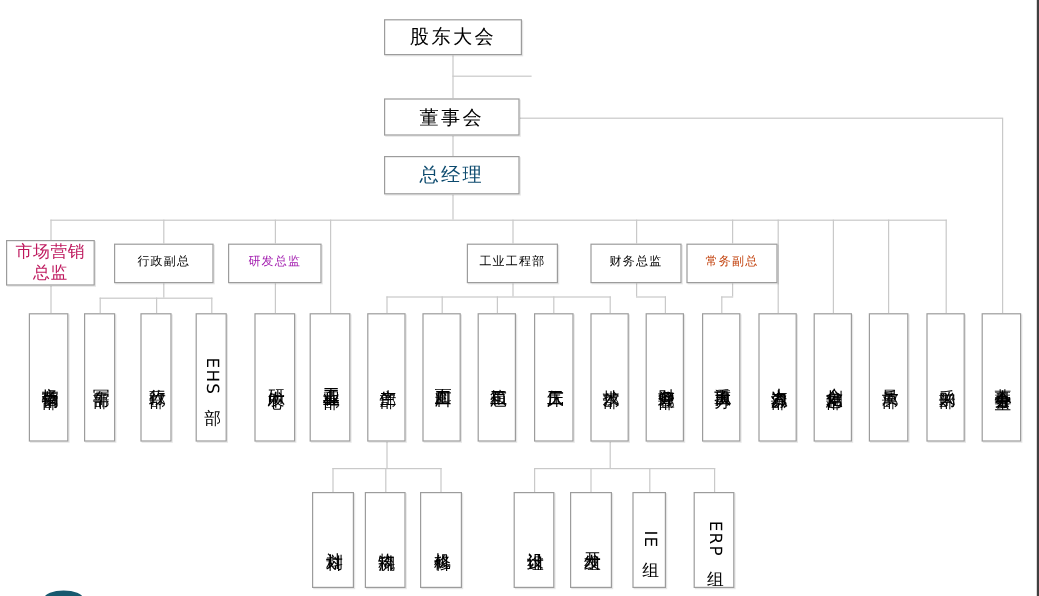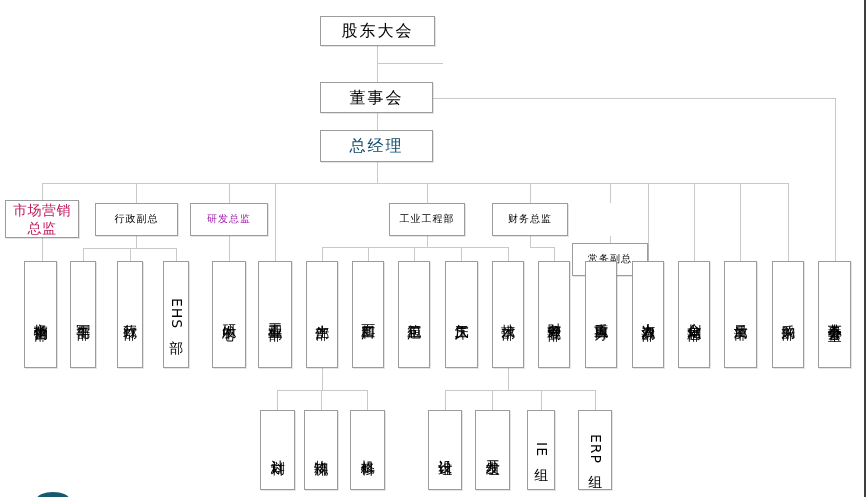--- a/index.html
+++ b/index.html
@@ -87,21 +87,21 @@
     <div class="line" style="left: 541px; top: 390px; width: 1px; height: 20px;"></div>
     <div class="line" style="left: 595px; top: 390px; width: 1px; height: 20px;"></div>
     <div class="node top" style="left: 320px; top: 16px; width: 115px; height: 30px; color: rgb(0, 0, 0);">股东大会</div>
     <div class="node top" style="left: 320px; top: 82px; width: 113px; height: 31px; color: rgb(0, 0, 0);">董事会</div>
     <div class="node top" style="left: 320px; top: 130px; width: 113px; height: 32px; color: #0c4a6e;">总经理</div>
     <div class="node mid2" style="left: 5px; top: 200px; width: 74px; height: 38px; color: #be185d;">市场营销总监</div>
     <div class="node mid" style="left: 95px; top: 203px; width: 83px; height: 33px; color: rgb(0, 0, 0);">行政副总</div>
     <div class="node mid" style="left: 190px; top: 203px; width: 78px; height: 33px; color: #a21caf;">研发总监</div>
     <div class="node mid" style="left: 389px; top: 203px; width: 76px; height: 33px; color: rgb(0, 0, 0);">工业工程部</div>
     <div class="node mid" style="left: 492px; top: 203px; width: 76px; height: 33px; color: rgb(0, 0, 0);">财务总监</div>
-    <div class="node mid" style="left: 572px; top: 203px; width: 76px; height: 33px; color: #000000; margin-top: 40px;">常务副总</div>
+    <div class="node mid" style="left: 572px; top: 203px; width: 76px; height: 33px; color: #c2410c;">常务副总</div>
     <div class="node v3" style="left: 24px; top: 261px; width: 33px; height: 107px; color: rgb(0, 0, 0);">市场营销部</div>
     <div class="node v3" style="left: 70px; top: 261px; width: 26px; height: 107px; color: rgb(0, 0, 0);">军需部</div>
     <div class="node v3" style="left: 117px; top: 261px; width: 26px; height: 107px; color: rgb(0, 0, 0);">行政部</div>
     <div class="node v3" style="left: 163px; top: 261px; width: 26px; height: 107px; color: rgb(0, 0, 0);">EHS部</div>
     <div class="node v3" style="left: 212px; top: 261px; width: 34px; height: 107px; color: rgb(0, 0, 0);">研发中心</div>
     <div class="node v3" style="left: 258px; top: 261px; width: 34px; height: 107px; color: rgb(0, 0, 0);">工业工程部</div>
     <div class="node v3" style="left: 306px; top: 261px; width: 32px; height: 107px; color: rgb(0, 0, 0);">生产部</div>
     <div class="node v3" style="left: 352px; top: 261px; width: 32px; height: 107px; color: rgb(0, 0, 0);">面料工厂</div>
     <div class="node v3" style="left: 398px; top: 261px; width: 32px; height: 107px; color: rgb(0, 0, 0);">箱包工厂</div>
     <div class="node v3" style="left: 445px; top: 261px; width: 33px; height: 107px; color: rgb(0, 0, 0);">气床工厂</div>

